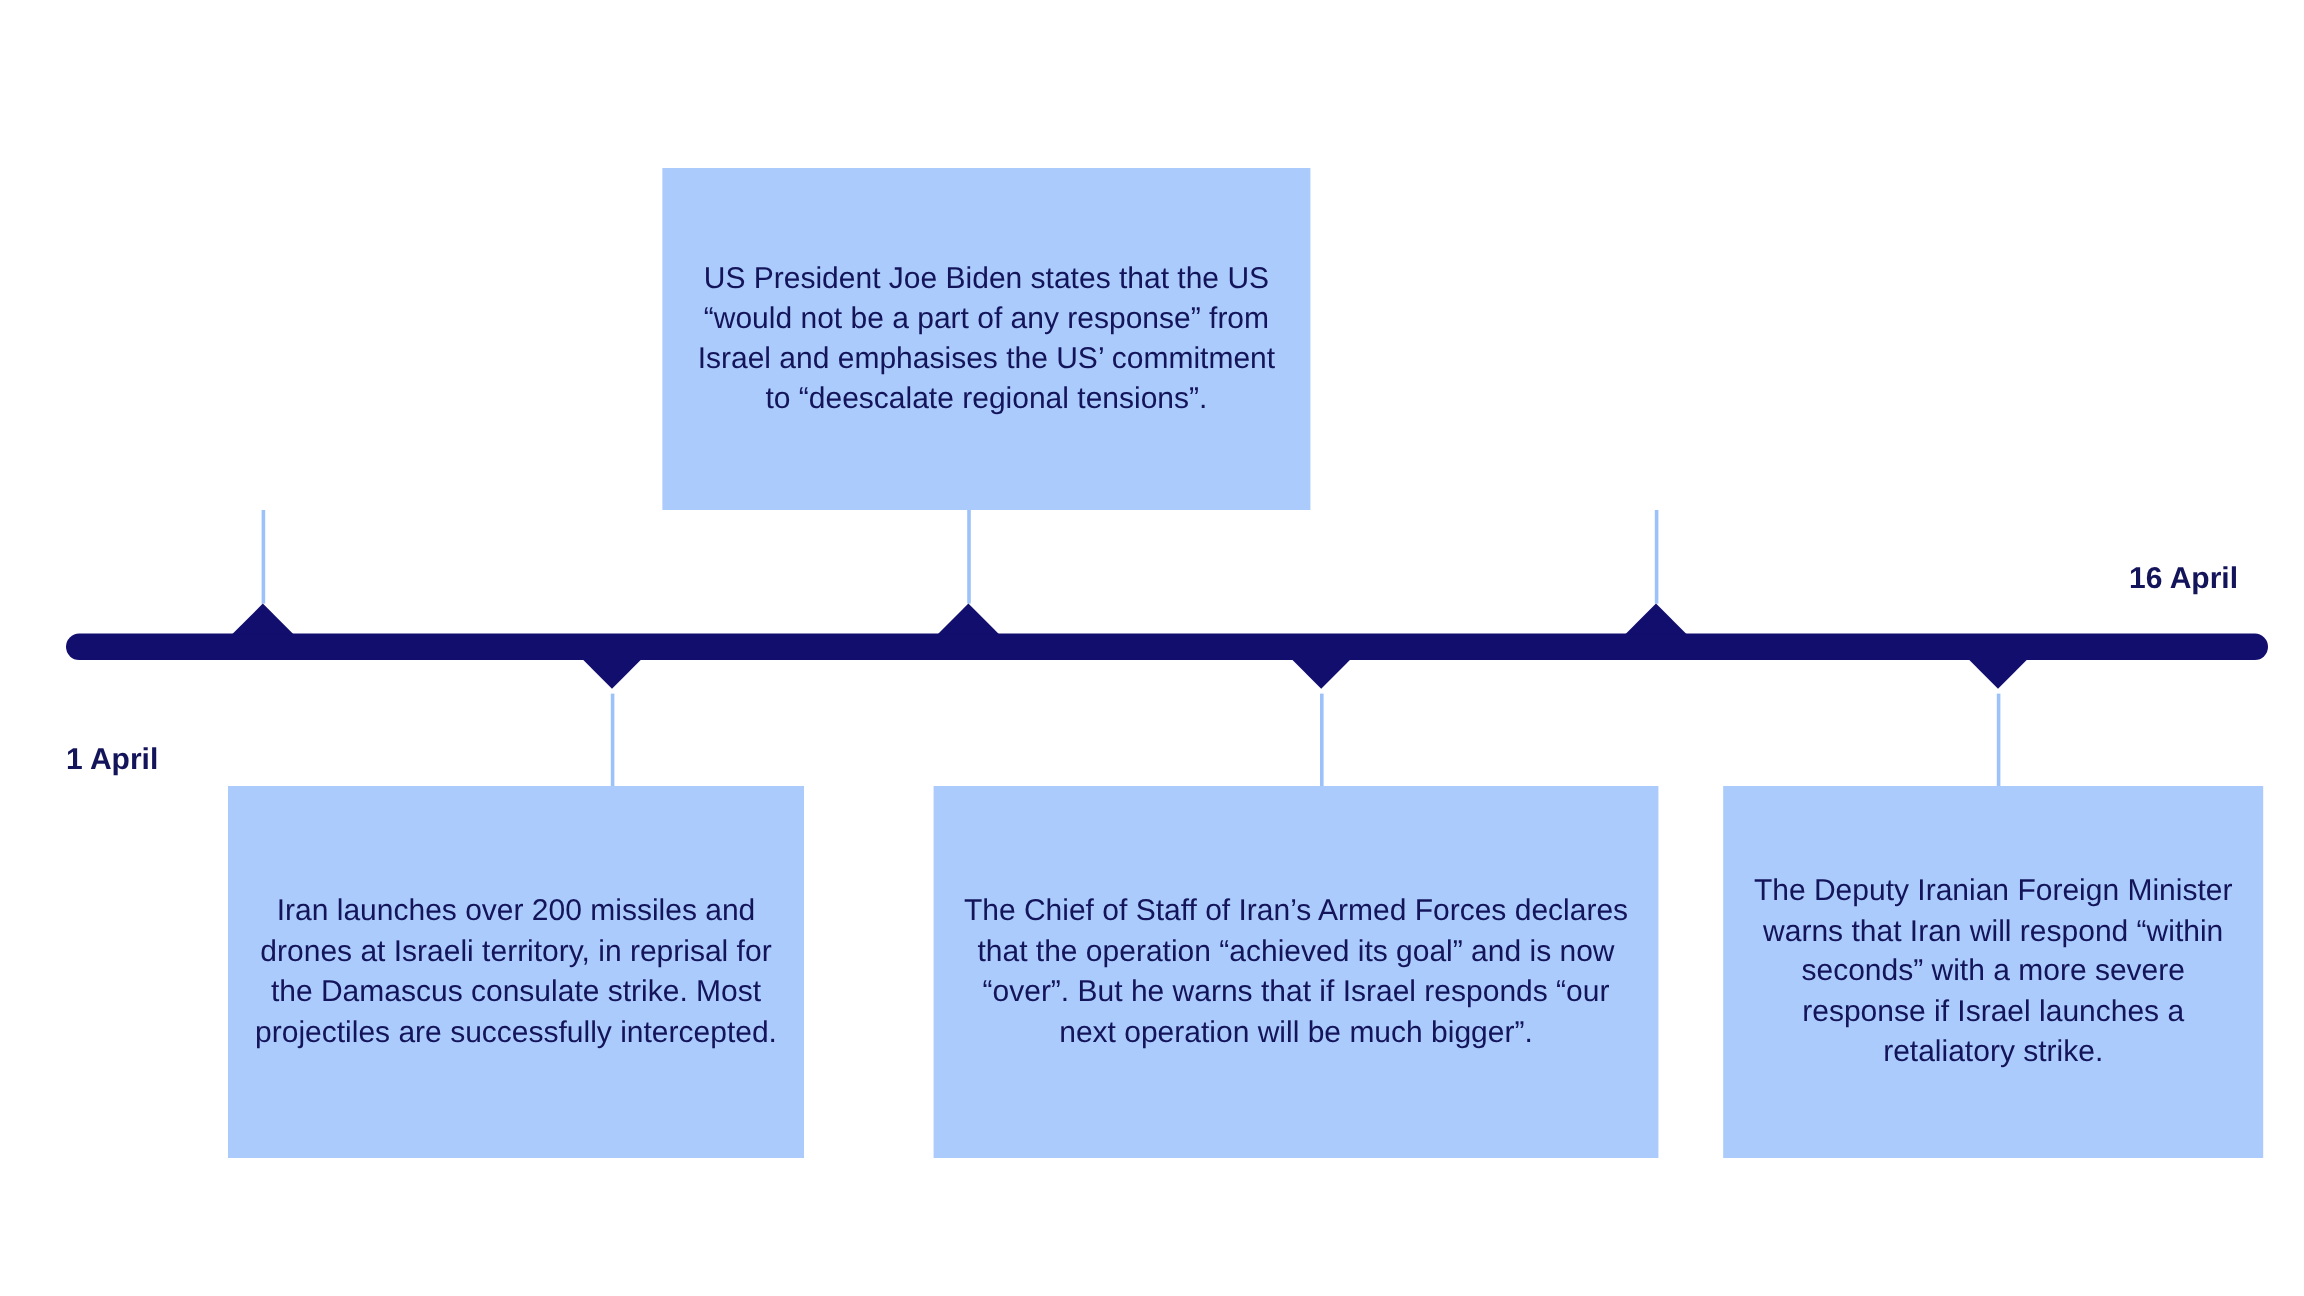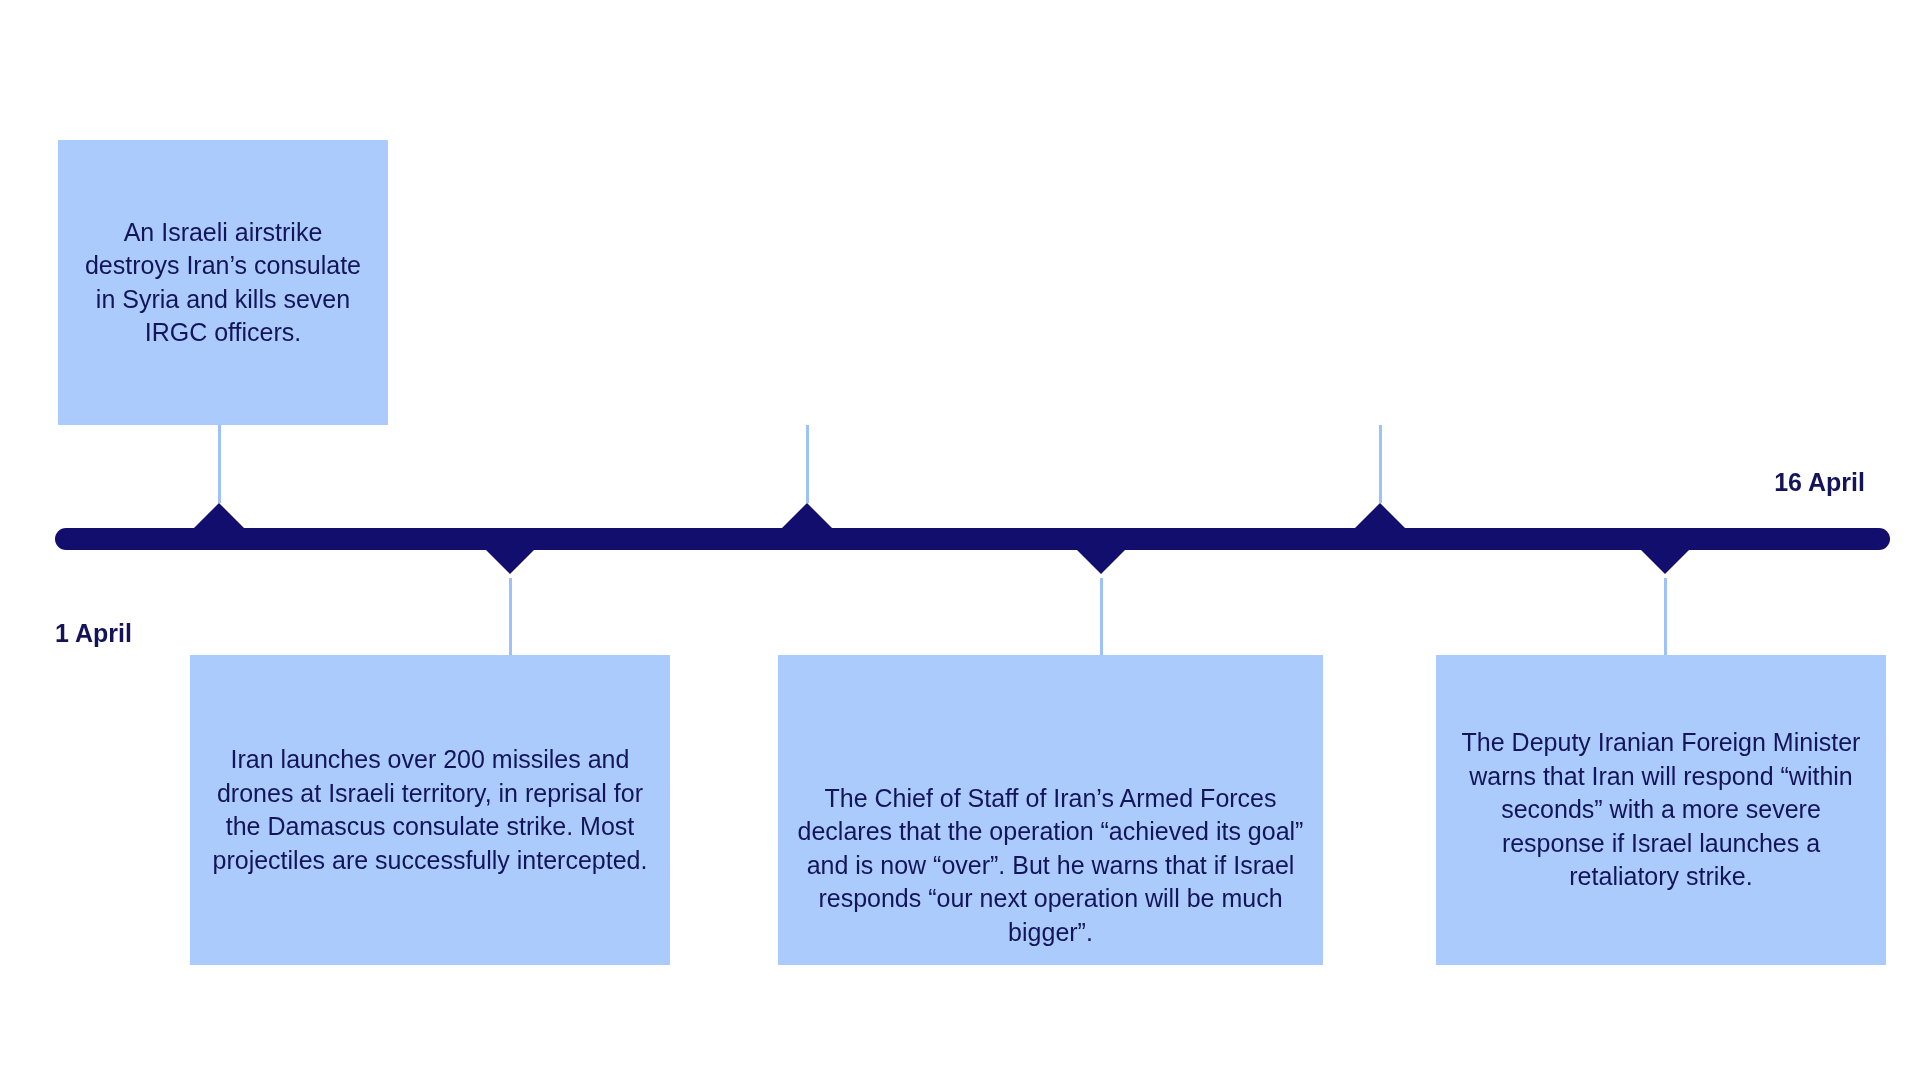--- a/index.html
+++ b/index.html
@@ -74,24 +74,24 @@
     white-space: nowrap;
   }
   #date-start { left: 55px; top: 575px; margin-top: 44px; }
   #date-end   { right: 55px; top: 468px; text-align: right; }
 </style>
 </head>
 <body>
 
 <div id="stage">
 
-  <div class="card" id="card-1" style="left:58px; top:140px; width:330px; height:285px;">
-    <span class="card-text">An Israeli airstrike destroys Iran’s consulate in Syria and kills seven IRGC officers.</span>
+
+  <div class="card" id="card-3" style="left:552px; top:140px; width:540px; height:285px;">
+    <span class="card-text">US President Joe Biden states that the US “would not be a part of any response” from Israel and emphasises the US’ commitment to “deescalate regional tensions”.</span>
   </div>
-
 
 
   <div class="stem" style="left:218px; top:425px; height:78px;"></div>
   <div class="stem" style="left:806px; top:425px; height:78px;"></div>
   <div class="stem" style="left:1379px; top:425px; height:78px;"></div>
 
   <div class="axis-bar"></div>
 
   <div class="marker up" style="left:193px;"></div>
   <div class="marker down" style="left:484px;"></div>
@@ -104,21 +104,21 @@
   <div class="date-label" id="date-end">16 April</div>
 
   <div class="stem" style="left:509px; top:578px; height:77px;"></div>
   <div class="stem" style="left:1100px; top:578px; height:77px;"></div>
   <div class="stem" style="left:1664px; top:578px; height:77px;"></div>
 
   <div class="card" id="card-2" style="left:190px; top:655px; width:480px; height:310px;">
     <span class="card-text">Iran launches over 200 missiles and drones at Israeli territory, in reprisal for the Damascus consulate strike. Most projectiles are successfully intercepted.</span>
   </div>
 
-  <div class="card" id="card-4" style="left:778px; top:655px; width:545px; height:310px;align-items:flex-end;">
+  <div class="card" id="card-4" style="left:778px; top:655px; width:604px; height:310px;">
     <span class="card-text">The Chief of Staff of Iran’s Armed Forces declares that the operation “achieved its goal” and is now “over”. But he warns that if Israel responds “our next operation will be much bigger”.</span>
   </div>
 
   <div class="card" id="card-6" style="left:1436px; top:655px; width:450px; height:310px;">
     <span class="card-text">The Deputy Iranian Foreign Minister warns that Iran will respond “within seconds” with a more severe response if Israel launches a retaliatory strike.</span>
   </div>
 
 </div>
 
 </body></html>

